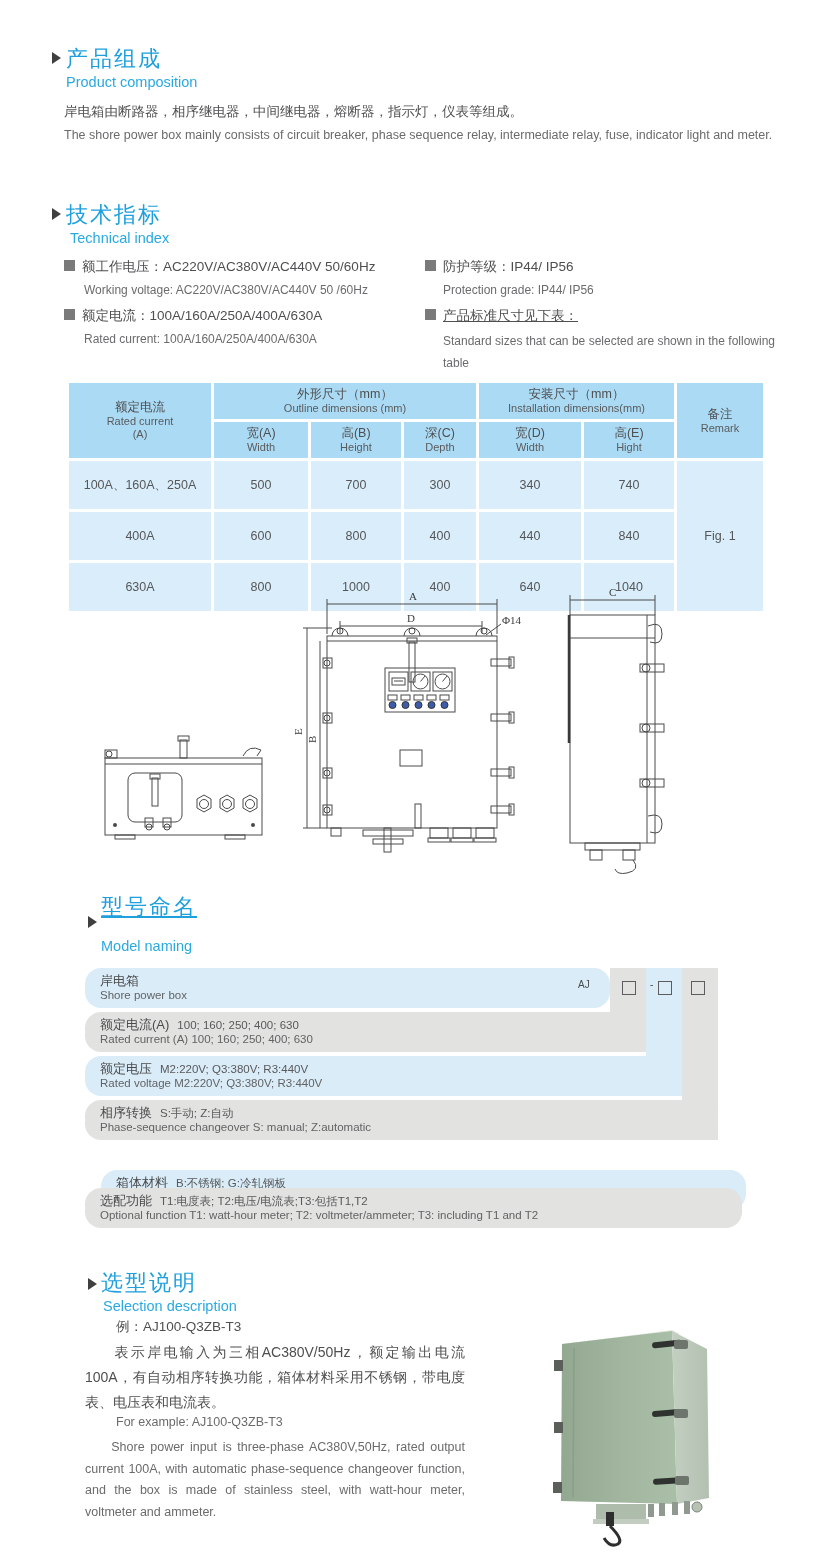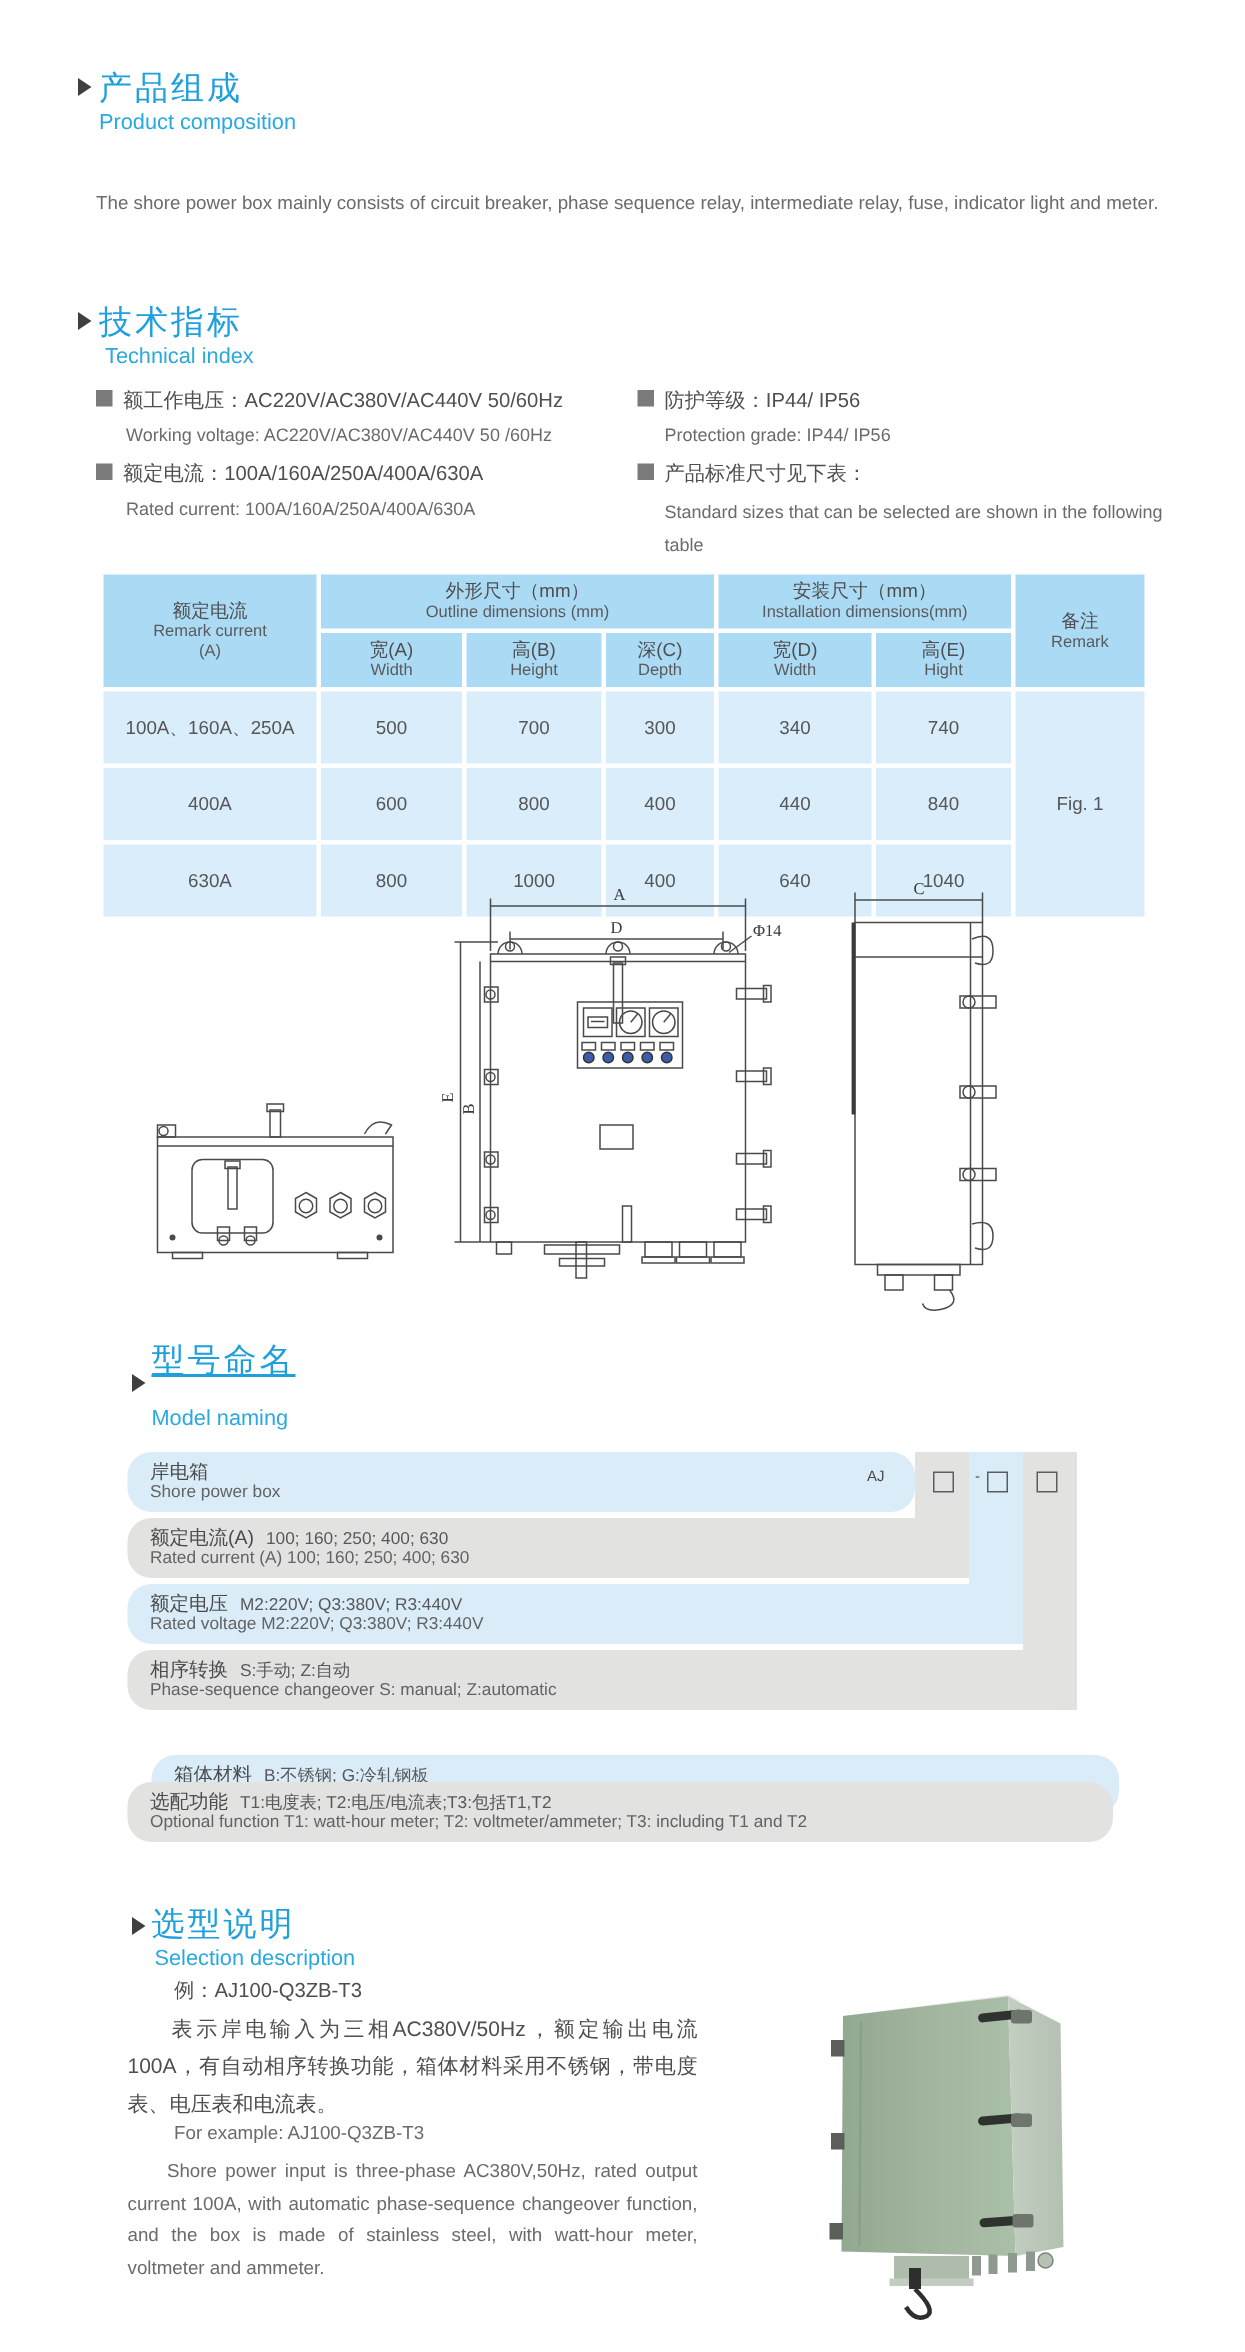--- a/index.html
+++ b/index.html
@@ -55,51 +55,52 @@
   #photo{position:absolute;left:540px;top:1300px;}
 </style>
 </head>
 <body>
 
 <div id="page">
 
   <span class="arrow" style="left:52px;top:52px;"></span>
   <div class="title-zh" style="left:66px;top:44px;">产品组成</div>
   <div class="title-en" style="left:66px;top:74px;">Product  composition</div>
+  <div class="p-zh" style="left:64px;top:103px;">岸电箱由断路器，相序继电器，中间继电器，熔断器，指示灯，仪表等组成。</div>
   <div class="p-en" style="left:64px;top:128px;">The shore power box mainly consists of circuit breaker, phase sequence relay, intermediate relay, fuse, indicator light and meter.</div>
 
   <span class="arrow" style="left:52px;top:208px;"></span>
   <div class="title-zh" style="left:66px;top:200px;">技术指标</div>
   <div class="title-en" style="left:70px;top:230px;">Technical index</div>
 
   <div class="spec-zh" style="left:64px;top:258px;"><span class="sq"></span><span>额工作电压：AC220V/AC380V/AC440V  50/60Hz</span></div>
   <div class="spec-en" style="left:84px;top:283px;">Working voltage: AC220V/AC380V/AC440V 50 /60Hz</div>
   <div class="spec-zh" style="left:64px;top:307px;"><span class="sq"></span><span>额定电流：100A/160A/250A/400A/630A</span></div>
   <div class="spec-en" style="left:84px;top:332px;">Rated current: 100A/160A/250A/400A/630A</div>
 
   <div class="spec-zh" style="left:425px;top:258px;"><span class="sq"></span><span>防护等级：IP44/ IP56</span></div>
   <div class="spec-en" style="left:443px;top:283px;">Protection grade: IP44/ IP56</div>
-  <div class="spec-zh" style="left:425px;top:307px;"><span class="sq"></span><span>产品标准尺寸见下表：</span></div>
+  <div class="spec-zh" style="left:425px;top:307px;text-decoration:underline;"><span class="sq"></span><span>产品标准尺寸见下表：</span></div>
   <div class="spec-en just" style="left:443px;top:330px;width:332px;line-height:22px;">Standard sizes that can be selected are shown in the following table</div>
 
   <table id="dim-table">
     <colgroup>
       <col style="width:142px">
         <col style="width:94px">
         <col style="width:90px">
       <col style="width:72px">
         <col style="width:102px">
         <col style="width:90px">
         <col style="width:86px">
     </colgroup>
     <tbody>
         <tr class="hr1">
       <th rowspan="2">
         <div class="h-zh">额定电流</div>
-        <div class="h-en">Remark current</div>
+        <div class="h-en">Rated current</div>
         <div class="h-en">(A)</div>
       </th>
       <th colspan="3">
         <div class="h-zh">外形尺寸（mm）</div>
         <div class="h-en">Outline dimensions (mm)</div>
       </th>
       <th colspan="2">
         <div class="h-zh">安装尺寸（mm）</div>
         <div class="h-en">Installation dimensions(mm)</div>
       </th>

